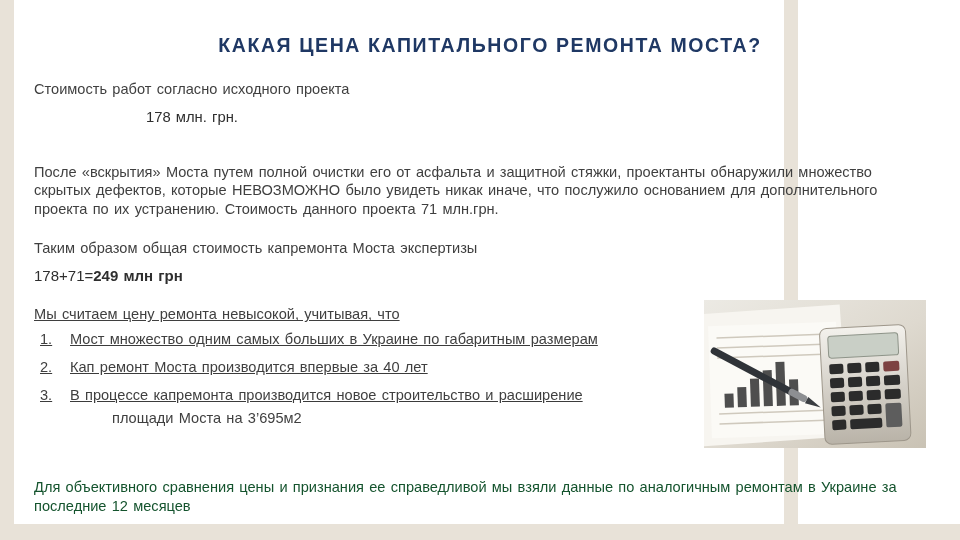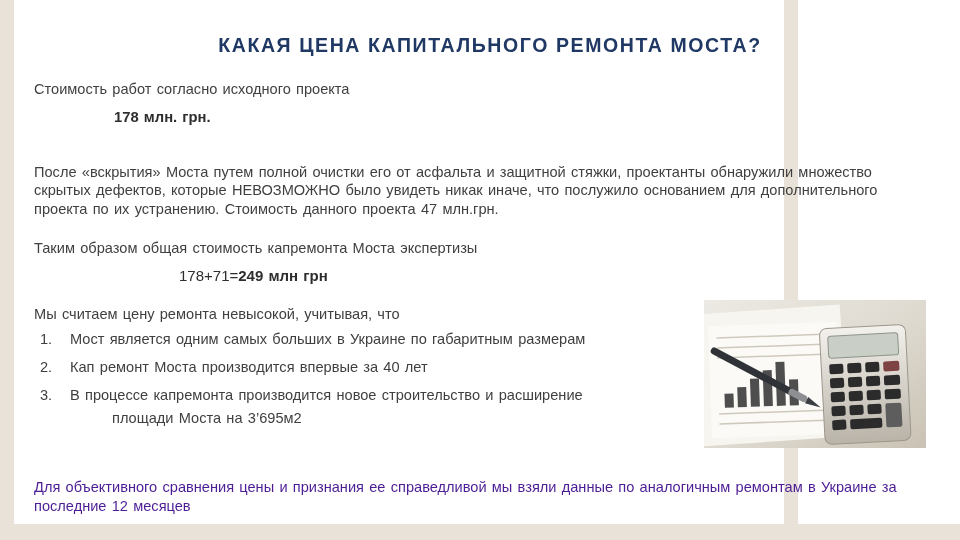--- a/index.html
+++ b/index.html
@@ -62,28 +62,27 @@
   }
   .p {
     margin: 0 0 0 0;
     color: #3f3f3f;
     word-spacing: 1.2px;
   }
   .spacer-sm { height: 9px; }
   .spacer-md { height: 16px; }
   .spacer-lg { height: 20px; }
   .amount-line {
-    margin-left: 80px;
-    font-weight: bold;
+    margin-left: 112px;
+    font-weight: normal;
     color: #2e2e2e;
     font-size: 14.8px;
     word-spacing: 1px;
   }
   .sum-line {
-    margin-left: 145px;
     font-size: 15px;
     color: #2e2e2e;
     word-spacing: 1px;
   }
   .sum-line b {
     font-weight: bold;
   }
   .list {
     margin: 6px 0 0 0;
     padding: 0;
@@ -103,37 +102,37 @@
   }
   .list li .txt {
     flex: 1 1 auto;
     color: #3f3f3f;
   }
   .subitem {
     margin: -4px 0 2px 78px;
     color: #3f3f3f;
     word-spacing: 1.2px;
   }
-  .narrow { width: 690px; }
+  .narrow { width: 690px; text-decoration: underline; }
   .photo {
     position: absolute;
     left: 704px;
     top: 300px;
     width: 222px;
     height: 148px;
     overflow: hidden;
     background: #dcdcd6;
   }
   .photo svg { display: block; }
   .footer-text {
     position: absolute;
     left: 34px;
     top: 478px;
     width: 880px;
-    color: #4c1d95;
+    color: #14532d;
     font-size: 14.6px;
     line-height: 1.28;
     word-spacing: 1.2px;
   }
 </style>
 </head>
 <body>
 
 <div class="slide">
 
@@ -143,34 +142,34 @@
 
   <div class="title">Какая цена капитального ремонта Моста?</div>
 
   <div class="content">
 
     <div class="p">Стоимость работ согласно исходного проекта</div>
     <div class="spacer-sm"></div>
     <div class="amount-line">178 млн. грн.</div>
     <div class="spacer-md"></div>
     <div class="spacer-lg"></div>
-    <div class="p">После «вскрытия» Моста путем полной очистки его от асфальта и защитной стяжки,  проектанты обнаружили множество  скрытых дефектов,  которые  НЕВОЗМОЖНО было увидеть никак иначе, что послужило основанием для дополнительного проекта по их устранению. Стоимость данного проекта 47 млн.грн.</div>
+    <div class="p">После «вскрытия» Моста путем полной очистки его от асфальта и защитной стяжки,  проектанты обнаружили множество  скрытых дефектов,  которые  НЕВОЗМОЖНО было увидеть никак иначе, что послужило основанием для дополнительного проекта по их устранению. Стоимость данного проекта 71 млн.грн.</div>
     <div class="spacer-lg"></div>
     <div class="p">Таким образом общая стоимость капремонта Моста экспертизы</div>
     <div class="spacer-sm"></div>
     <div class="sum-line">
       <span>178+71=</span><b>249 млн грн</b>
     </div>
     <div class="spacer-lg"></div>
     <div class="p narrow">Мы считаем цену ремонта невысокой,  учитывая, что</div>
 
     <ul class="list narrow">
       <li>
         <span class="num">1.</span>
-        <span class="txt">Мост является одним самых больших в Украине по габаритным размерам</span>
+        <span class="txt">Мост множество одним самых больших в Украине по габаритным размерам</span>
       </li>
       <li>
         <span class="num">2.</span>
         <span class="txt">Кап ремонт Моста производится  впервые за 40 лет</span>
       </li>
       <li>
         <span class="num">3.</span>
         <span class="txt">В процессе капремонта производится  новое  строительство  и расширение</span>
       </li>
     </ul>

